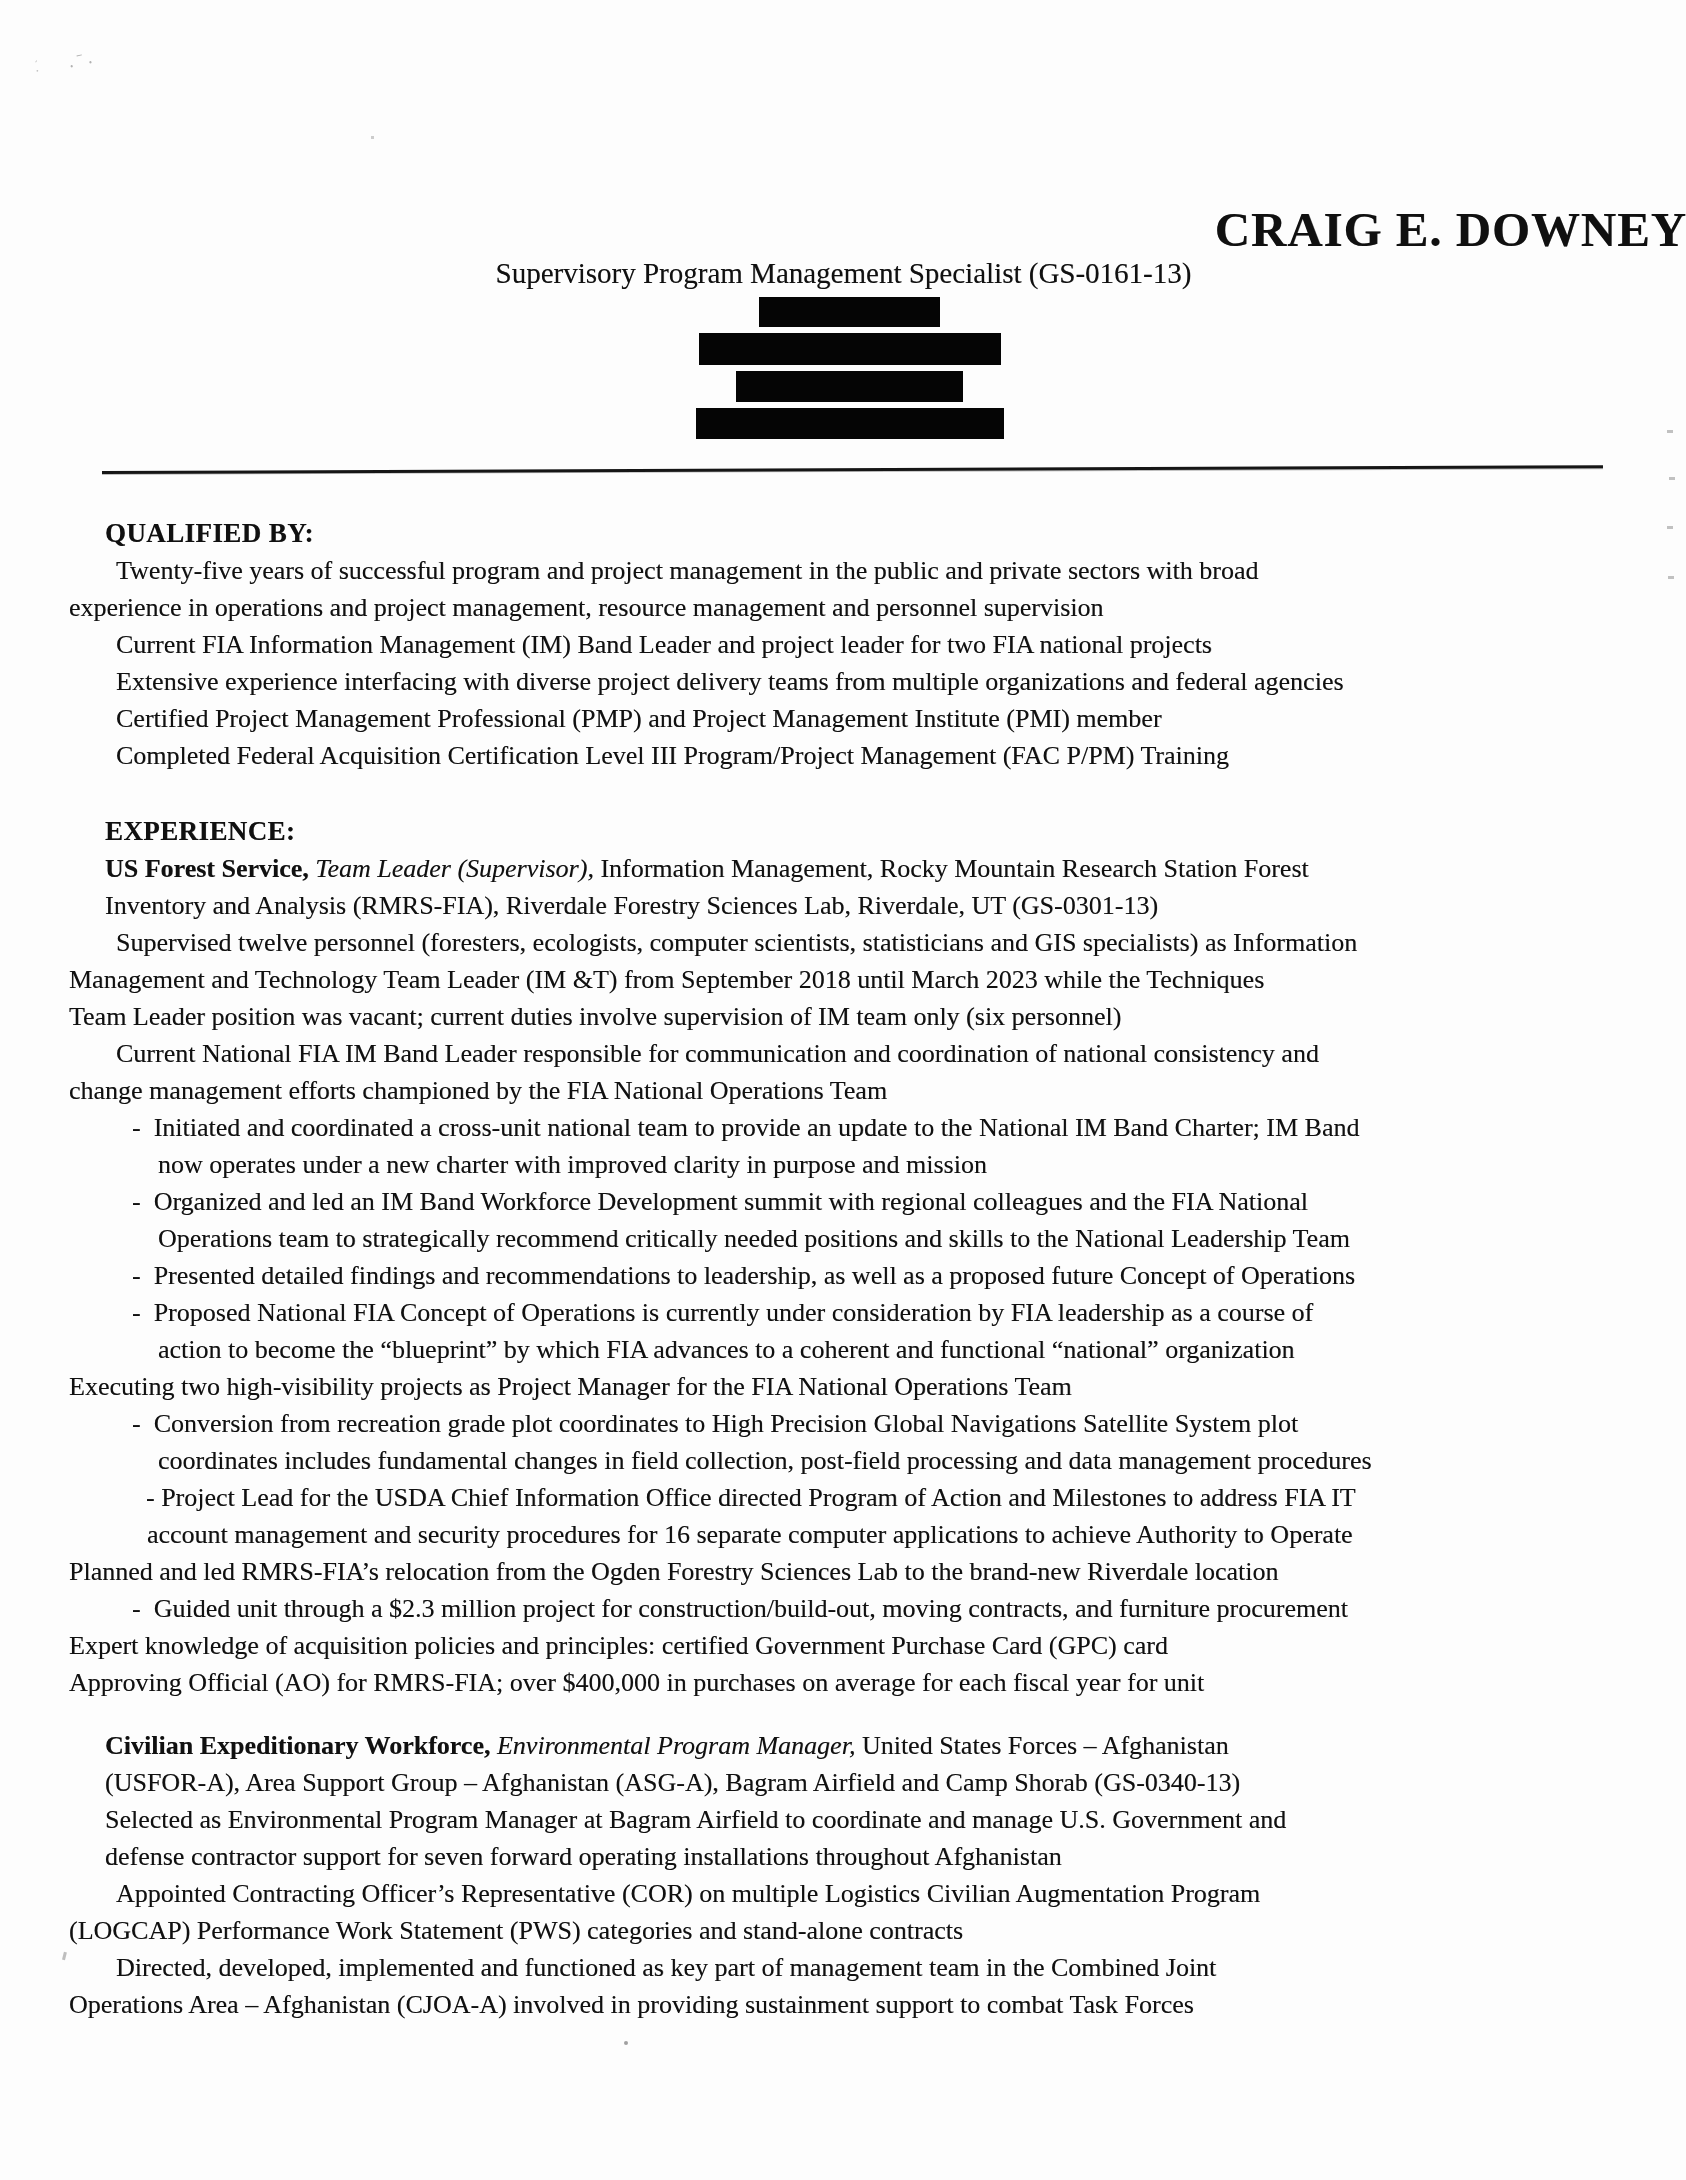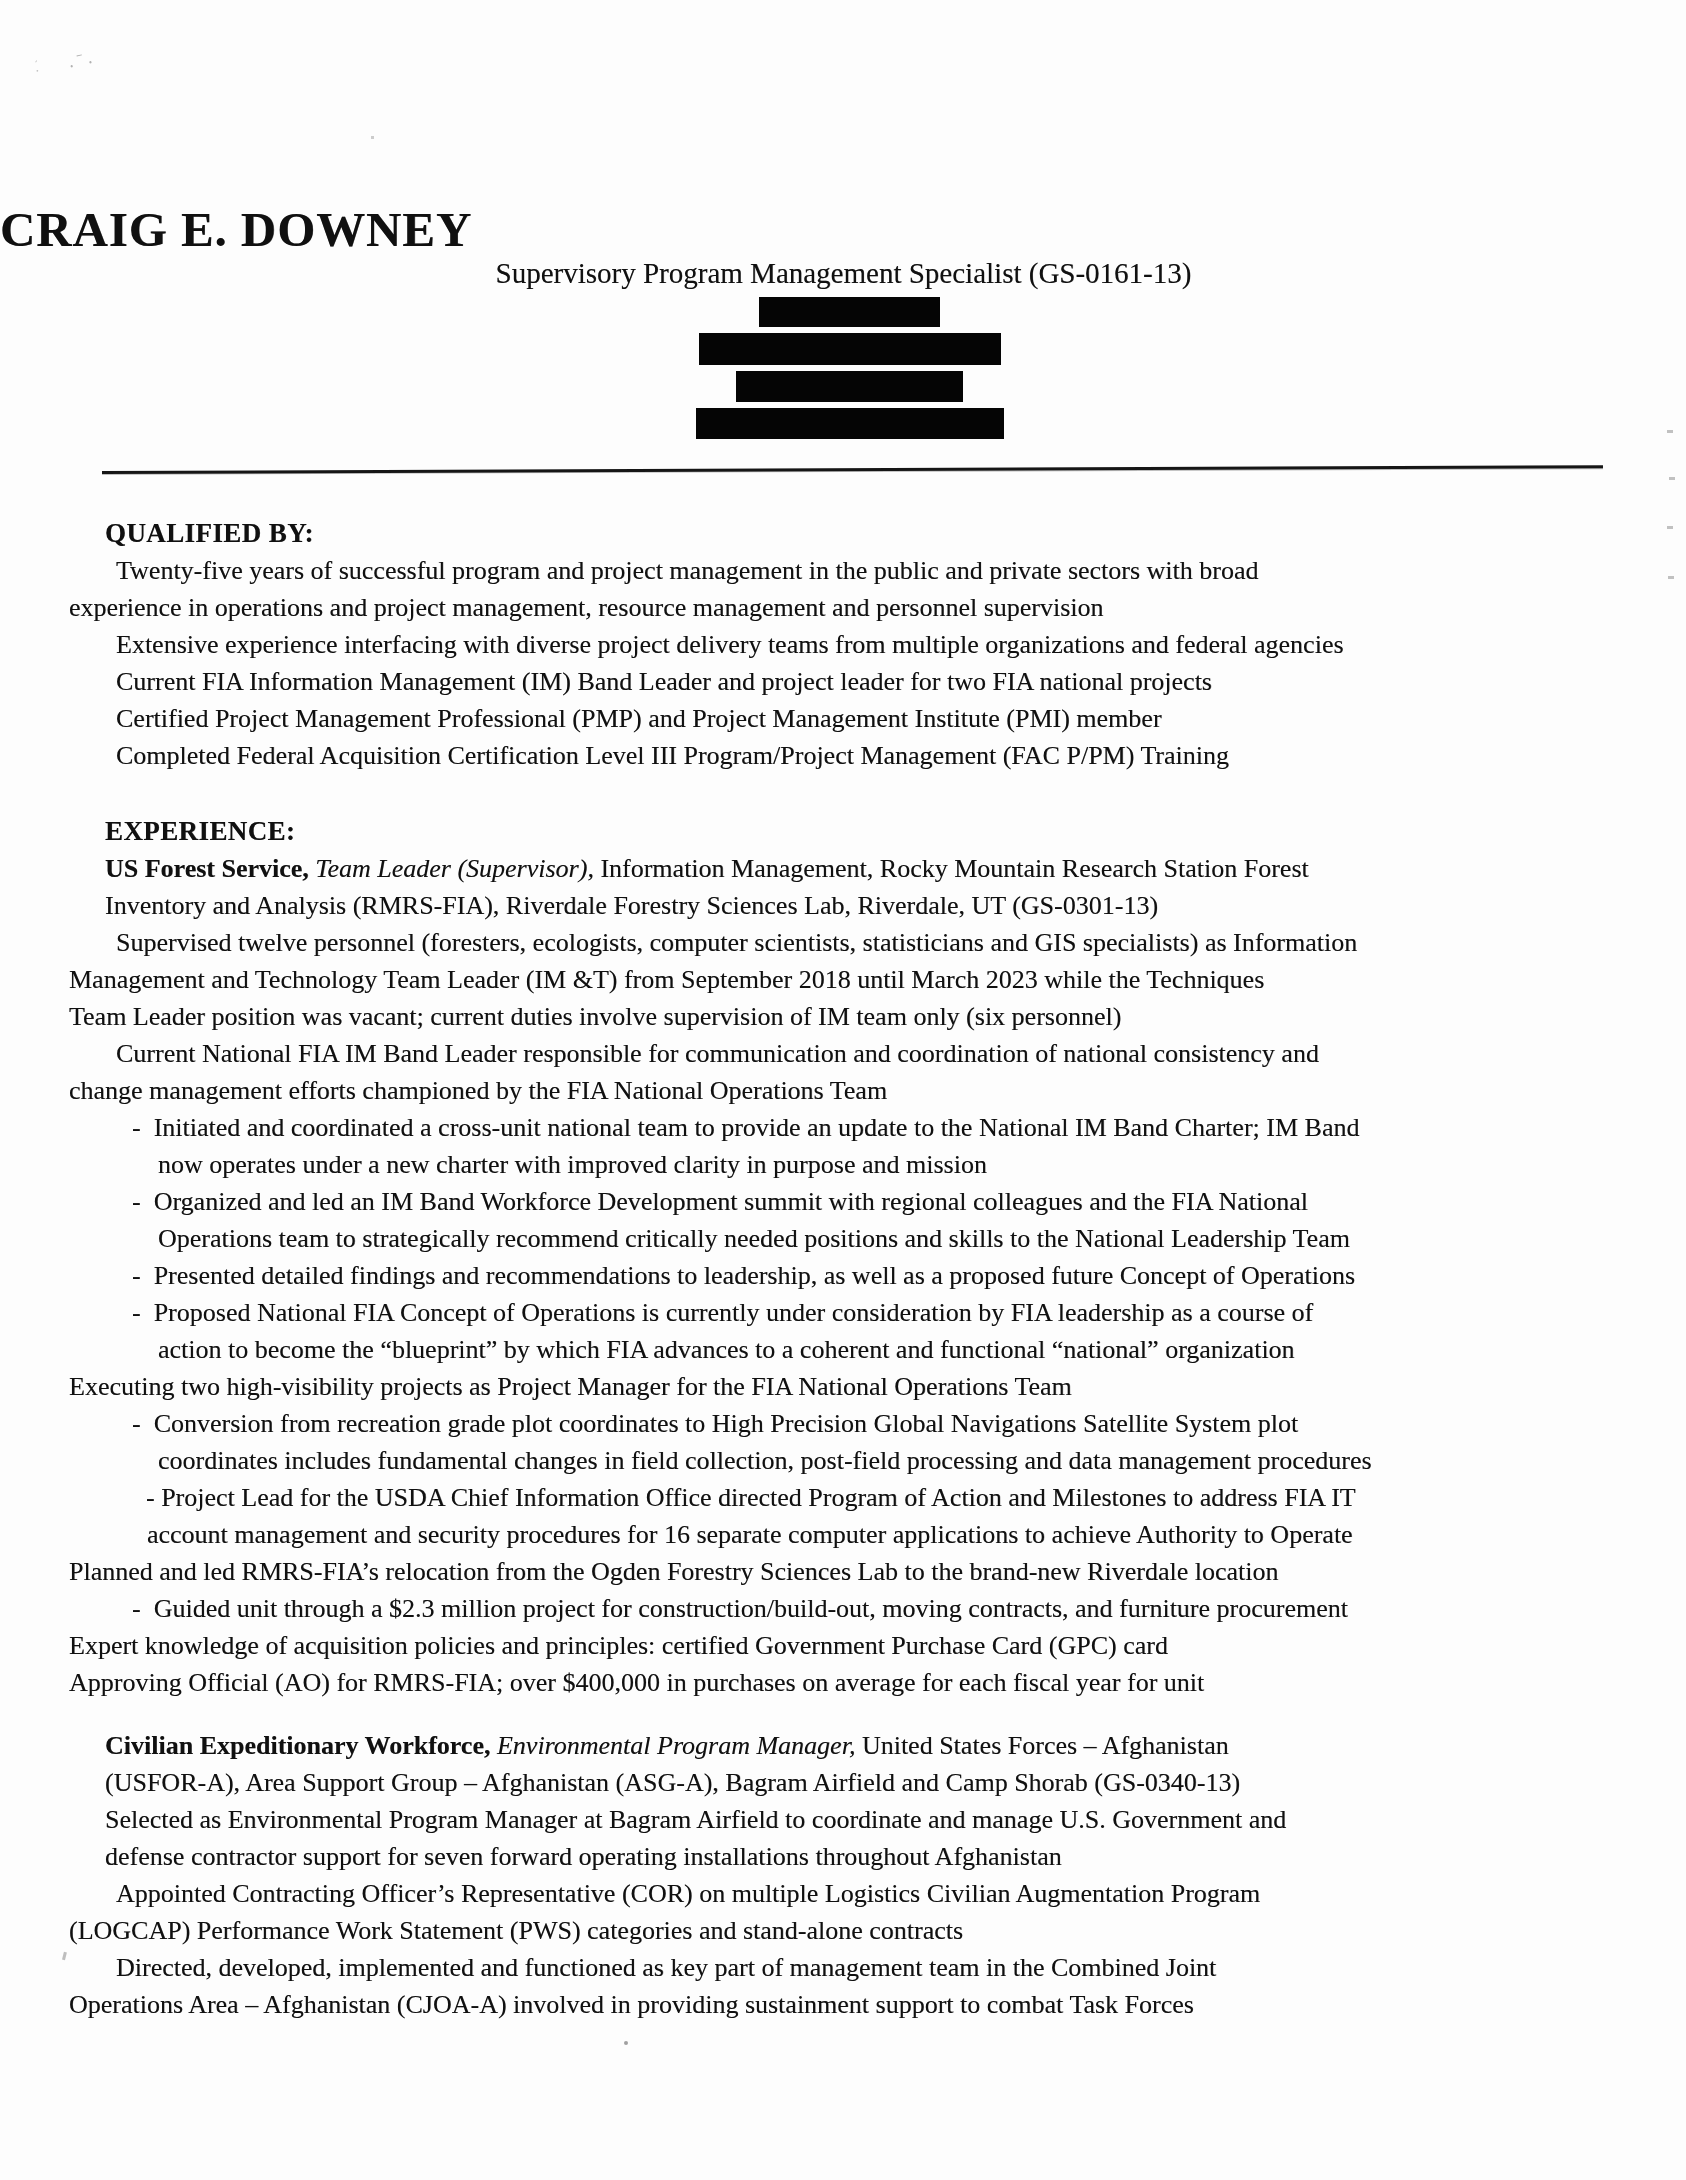--- a/index.html
+++ b/index.html
@@ -8,21 +8,21 @@
     width:1687px; height:2181px;
     margin:0 auto;
     background:#fdfdfd;
     font-family:"Liberation Serif", serif;
     color:#101010;
     overflow:hidden;
   }
   
   .name {
     position:absolute; top:201px; left:0; width:100%;
-    text-align:left;
+    text-align:right;
     font-size:49px; font-weight:bold; letter-spacing:0.9px;
     text-shadow:0.3px 0.3px 0.4px rgba(0,0,0,0.45);
   }
   .subtitle {
     position:absolute; top:257px; left:0; width:100%;
     text-align:center;
     font-size:29px;
     text-shadow:0.3px 0.3px 0.3px rgba(0,0,0,0.4);
   }
   .redactions {
@@ -98,22 +98,22 @@
       <div class="redaction-bar" style="width: 227px; height: 31px;"></div>
       <div class="redaction-bar" style="width: 308px; height: 31px;"></div>
     </div>
 
   <div class="divider"></div>
 
   <div class="body">
       <div class="heading ind-f">QUALIFIED BY:</div>
       <div class="line ind-b"><span>Twenty-five years of successful program and project management in the public and private sectors with broad</span></div>
       <div class="line ind-w"><span>experience in operations and project management, resource management and personnel supervision</span></div>
+      <div class="line ind-b"><span>Current FIA Information Management (IM) Band Leader and project leader for two FIA national projects</span></div>
       <div class="line ind-b"><span>Extensive experience interfacing with diverse project delivery teams from multiple organizations and federal agencies</span></div>
-      <div class="line ind-b"><span>Current FIA Information Management (IM) Band Leader and project leader for two FIA national projects</span></div>
       <div class="line ind-b"><span>Certified Project Management Professional (PMP) and Project Management Institute (PMI) member</span></div>
       <div class="line ind-b"><span>Completed Federal Acquisition Certification Level III Program/Project Management (FAC P/PM) Training</span></div>
       <div class="heading ind-f" style="margin-top: 39px;">EXPERIENCE:</div>
       <div class="line ind-f"><span class="bold">US Forest Service, </span><span class="italic">Team Leader (Supervisor), </span><span>Information Management, Rocky Mountain Research Station Forest</span></div>
       <div class="line ind-f"><span>Inventory and Analysis (RMRS-FIA), Riverdale Forestry Sciences Lab, Riverdale, UT (GS-0301-13)</span></div>
       <div class="line ind-b"><span>Supervised twelve personnel (foresters, ecologists, computer scientists, statisticians and GIS specialists) as Information</span></div>
       <div class="line ind-w"><span>Management and Technology Team Leader (IM &amp;T) from September 2018 until March 2023 while the Techniques</span></div>
       <div class="line ind-w"><span>Team Leader position was vacant; current duties involve supervision of IM team only (six personnel)</span></div>
       <div class="line ind-b"><span>Current National FIA IM Band Leader responsible for communication and coordination of national consistency and</span></div>
       <div class="line ind-w"><span>change management efforts championed by the FIA National Operations Team</span></div>

